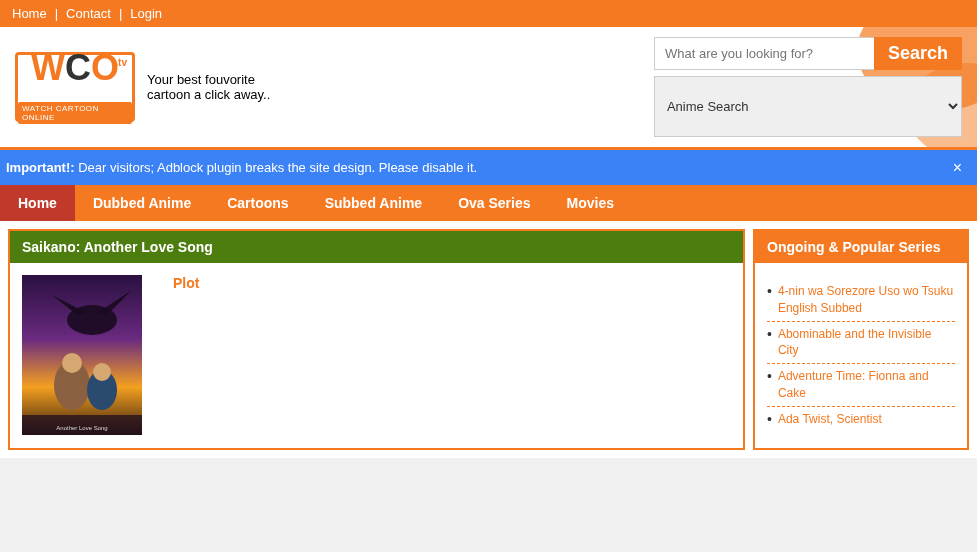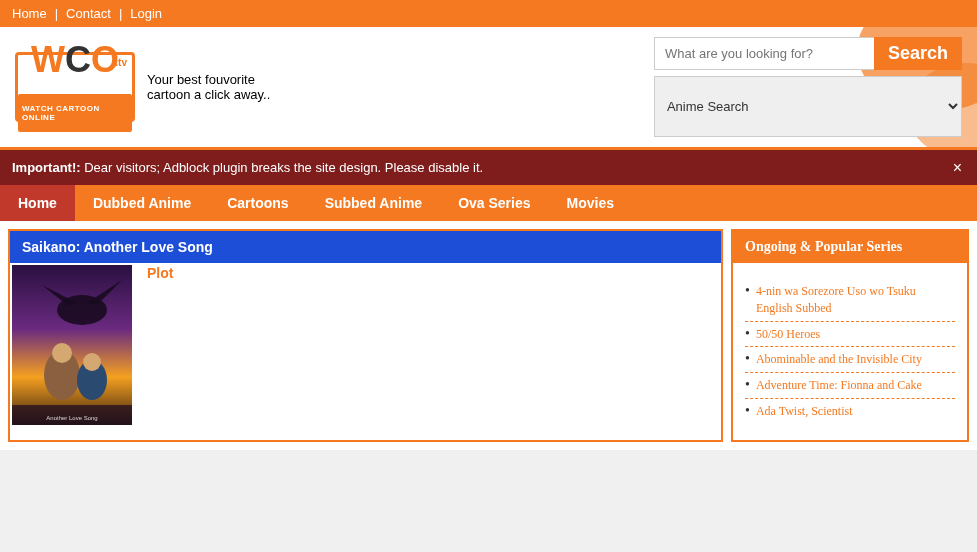--- a/index.html
+++ b/index.html
@@ -73,23 +73,23 @@
       position: absolute; 
       top: 2px; right: 5px; 
       font-size: 10px; 
       color: #f47920; 
       font-weight: bold;
     }
     .logo-subtitle {
       font-size: 8px;
       color: white;
       background: #f47920;
-      padding: 10px 4px;
+      padding: 2px 4px;
       text-transform: uppercase;
-      font-weight: bold;
+      font-weight: normal;
       letter-spacing: 0.5px;
       border-radius: 2px;
       margin-top: 16px;
     }
     .header-right {
       display: flex;
       flex-direction: column;
       gap: 6px;
       align-items: flex-end;
       justify-content: flex-end;
@@ -131,23 +131,23 @@
       right: 0; top: 0;
       width: 300px; height: 100%;
       pointer-events: none;
       z-index: 0;
     }
     .header-right { position: relative; z-index: 1; }
     .header-left { position: relative; z-index: 1; }
 
     
     .alert-bar {
-      background: #7f1d1d;
-      color: white;
-      padding: 10px 40px 10px 12px;
+      background: #3b82f6;
+      color: white;
+      padding: 10px 40px 10px 6px;
       font-size: 13px;
       position: relative;
     }
     .alert-bar strong { font-weight: bold; }
     .alert-close {
       position: absolute;
       right: 15px;
       top: 50%;
       transform: translateY(-50%);
       color: white;
@@ -184,53 +184,52 @@
       background: white;
     }
 
     
     .main-section {
       flex: 1;
       border: 2px solid #f47920;
       margin: 8px;
     }
     .main-title {
-      background: #1d4ed8;
+      background: #4d7c0f;
       color: white;
       padding: 8px 12px;
       font-size: 14px;
       font-weight: bold;
     }
     .main-body {
-      padding: 2px;
-      display: flex;
-      gap: 15px;
+      padding: 12px;
+      display: flex;
+      gap: 31px;
     }
     .anime-image {
       width: 120px;
       height: 160px;
       background: linear-gradient(135deg, #4a2c6e 0%, #7a3c8e 30%, #f4a020 60%, #8b6040 80%, #2a1a40 100%);
       flex-shrink: 0;
       position: relative;
       overflow: hidden;
     }
     .plot-link {
       color: #f47920;
       text-decoration: none;
       font-size: 14px;
       font-weight: bold;
     }
 
     
     .sidebar {
-      width: 238px;
+      width: 216px;
       flex-shrink: 0;
       margin: 8px 8px 8px 0;
       border: 2px solid #f47920;
-      font-family: Liberation Serif, serif;
     }
     .sidebar-title {
       background: #f47920;
       color: white;
       padding: 8px 12px;
       font-size: 14px;
       font-weight: bold;
     }
     .sidebar-list {
       list-style: none;
@@ -360,23 +359,20 @@
     </div>
   </div>
 
   <div class="sidebar">
     <div class="sidebar-title">Ongoing &amp; Popular Series</div>
     <ul class="sidebar-list">
       <li>
         <a>4-nin wa Sorezore Uso wo Tsuku English Subbed</a>
       </li>
       <li>
-        <a>50/50 Heroes</a>
-      </li>
-      <li>
         <a>Abominable and the Invisible City</a>
       </li>
       <li>
         <a>Adventure Time: Fionna and Cake</a>
       </li>
       <li>
         <a>Ada Twist, Scientist</a>
       </li>
     </ul>
   </div>

